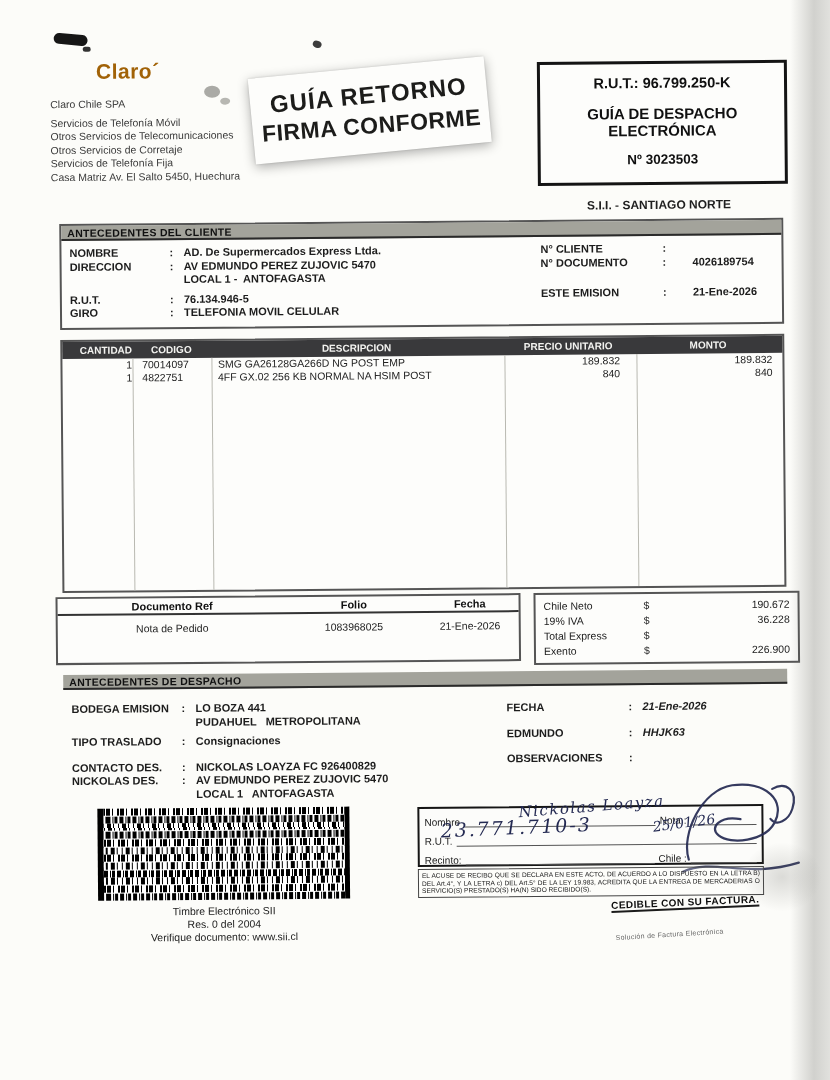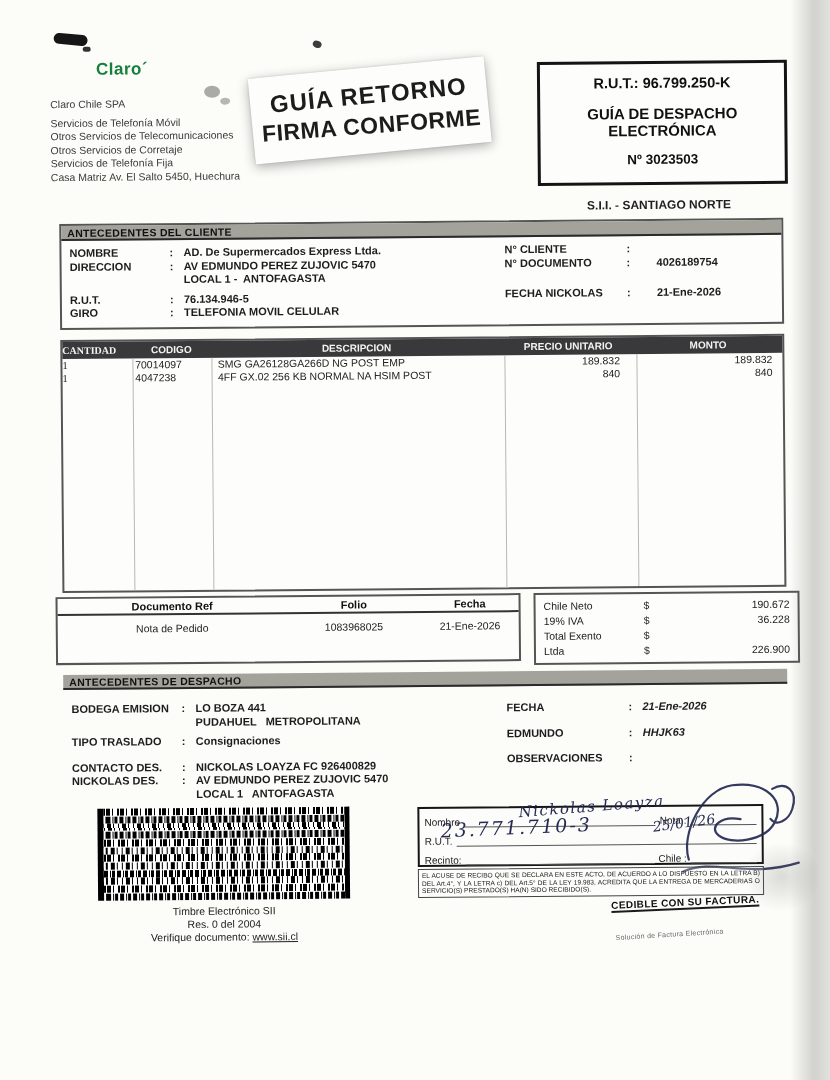--- a/index.html
+++ b/index.html
@@ -2,21 +2,21 @@
 <html><head>
 <meta charset="utf-8">
 <style>
   * { box-sizing: border-box; margin: 0; padding: 0; }
   body { background: #ffffff; font-family: "Liberation Sans", sans-serif; }
   #page { position: relative; width: 830px; height: 1080px; background: #fcfcf9; overflow: hidden; }
   #doc { position: absolute; inset: 0; transform: rotate(-0.5deg); }
   .abs { position: absolute; }
 
   
-  .claro { left: 100px; top: 57px; font-size: 17px; font-weight: bold; color: #15803d; letter-spacing: .5px; }
+  .claro { left: 100px; top: 57px; font-size: 21px; font-weight: bold; color: #a16207; letter-spacing: .5px; }
   .supplier { left: 54px; top: 95px; font-size: 10.5px; color: #3a3a3a; line-height: 13.5px; }
   .supplier .first { margin-bottom: 5px; }
 
   .stamp { left: 255px; top: 67px; width: 237px; height: 86px; background: #fdfdfb;
            transform: rotate(-5deg); box-shadow: 0 3px 12px rgba(0,0,0,.32), 0 0 2px rgba(0,0,0,.18);
            display: flex; flex-direction: column; align-items: center; justify-content: center; gap: 3px; }
   .stamp .s1 { font-size: 24px; font-weight: bold; color: #1c1c1a; letter-spacing: 1px; }
   .stamp .s2 { font-size: 23px; font-weight: bold; color: #1c1c1a; letter-spacing: .5px; transform: rotate(1deg); }
 
   .docbox { left: 541px; top: 63px; width: 250px; height: 124px; border: 3px solid #141414;
@@ -33,37 +33,37 @@
 
   
   .client-box { left: 62px; top: 221px; width: 724px; height: 106px; border: 2px solid #555; background: rgba(255,255,255,.35); }
   .fr { display: flex; font-size: 11px; font-weight: bold; color: #1d1d1d; line-height: 13.5px; }
   .fr .lbl { flex: 0 0 100px; }
   .fr .sep { flex: 0 0 14px; }
   .fr .val { flex: 1; white-space: pre; }
   .cont { padding-left: 114px; font-size: 11px; font-weight: bold; color: #1d1d1d; line-height: 13.5px; white-space: pre; }
   .client-left { position: absolute; left: 8px; top: 21px; width: 430px; }
   .client-right { position: absolute; left: 443px; top: 21px; width: 272px; }
-  .fr2 .lbl { flex: 0 0 122px; }
+  .fr2 .lbl { flex: 0 0 122px; margin-left: 36px; }
   .fr2 .sep { flex: 0 0 30px; }
   .gap6 { margin-top: 6px; }
   .gap12 { margin-top: 12px; }
   .gap17 { margin-top: 17px; }
 
   
   .items-box { left: 62px; top: 337px; width: 724px; height: 253px; border: 2px solid #555; background: rgba(255,255,255,.3); }
   .items-head { display: flex; height: 17px; background: #39393b; color: #f3f3f0; font-size: 10px; font-weight: bold; align-items: center; }
-  .c1 { width: 70px; text-align: left; font-family: Liberation Serif, serif; }
+  .c1 { width: 70px; text-align: right; }
   .c2 { width: 79px; text-align: center; }
   .c3 { width: 293px; text-align: center; }
   .c4 { width: 132px; text-align: center; }
   .c5 { width: 149px; text-align: center; }
   .items-row { display: flex; font-size: 10.5px; color: #222; line-height: 13px; }
   .items-row:first-of-type { margin-top: 3px; }
-  .items-row .c2 { text-align: left; padding-left: 3px; }
+  .items-row .c2 { text-align: left; padding-left: 10px; }
   .items-row .c3 { text-align: left; padding-left: 7px; }
   .items-row .c4 { text-align: right; padding-right: 14px; }
   .items-row .c5 { text-align: right; padding-right: 10px; }
   .vl { position: absolute; top: 17px; bottom: 0; width: 1px; background: #b9b9b1; }
 
   
   .ref-box { left: 55px; top: 594px; width: 465px; height: 68px; border: 2px solid #555; background: rgba(255,255,255,.3); }
   .ref-head { display: flex; height: 17px; border-bottom: 2px solid #333; font-size: 11px; font-weight: bold; align-items: center; color: #111; }
   .r1 { width: 230px; text-align: center; }
   .r2 { width: 135px; text-align: center; }
@@ -91,21 +91,21 @@
   
   .barcode { left: 95px; top: 806px; width: 252px; height: 92px; background: #fff;
              border-left: 6px solid #000; border-right: 5px solid #000;
              display: flex; flex-direction: column; justify-content: space-between; }
   .br { height: 7px; }
   .br-a { background: repeating-linear-gradient(90deg,#000 0 2px,#fff 2px 3px,#000 3px 7px,#fff 7px 9px,#000 9px 10px,#fff 10px 14px); }
   .br-b { background: repeating-linear-gradient(90deg,#000 0 4px,#fff 4px 6px,#000 6px 7px,#fff 7px 8px,#000 8px 11px,#fff 11px 13px); }
   .br-c { background: repeating-linear-gradient(90deg,#000 0 1px,#fff 1px 4px,#000 4px 8px,#fff 8px 10px,#000 10px 11px,#fff 11px 15px); }
   .br:nth-child(even) { background-position: 3px 0; }
   .timbre { left: 95px; top: 903px; width: 252px; text-align: center; font-size: 10.5px; color: #222; line-height: 13px; }
-  .timbre .url { text-decoration: underline; }
+  .timbre .url { }
 
   
   .sig-box { left: 415px; top: 807px; width: 346px; height: 60px; border: 2px solid #151515; font-size: 10px; color: #222; background: rgba(255,255,255,.2); }
   .sig-row { display: flex; align-items: flex-end; height: 19px; padding: 0 5px; }
   .sig-lbl { flex: 0 0 auto; padding-right: 4px; }
   .sig-line { flex: 1; border-bottom: 1px solid #555; height: 14px; }
   .sig-rlbl { flex: 0 0 auto; padding: 0 4px; }
   .sig-short { flex: 0 0 66px; border-bottom: 1px solid #555; height: 14px; }
 
   .hw { position: absolute; font-family: "DejaVu Serif", serif; font-style: italic; color: #242a52; }
@@ -196,21 +196,21 @@
           <span class="lbl">N° CLIENTE</span>
             <span class="sep">:</span>
             <span class="val"></span>
         </div>
         <div class="fr fr2">
           <span class="lbl">N° DOCUMENTO</span>
             <span class="sep">:</span>
             <span class="val">4026189754</span>
         </div>
         <div class="fr fr2 gap17">
-          <span class="lbl">FECHA NICKOLAS</span>
+          <span class="lbl">ESTE EMISION</span>
             <span class="sep">:</span>
             <span class="val">21-Ene-2026</span>
         </div>
       </div>
     </div>
 
     <div class="abs items-box">
       <div class="items-head">
         <span class="c1">CANTIDAD</span>
         <span class="c2">CODIGO</span>
@@ -224,21 +224,21 @@
       <div class="vl" style="left:574px"></div>
       <div class="items-row">
         <span class="c1">1</span>
         <span class="c2">70014097</span>
         <span class="c3">SMG GA26128GA266D NG POST EMP</span>
         <span class="c4">189.832</span>
         <span class="c5">189.832</span>
       </div>
       <div class="items-row">
         <span class="c1">1</span>
-        <span class="c2">4047238</span>
+        <span class="c2">4822751</span>
         <span class="c3">4FF GX.02 256 KB NORMAL NA HSIM POST</span>
         <span class="c4">840</span>
         <span class="c5">840</span>
       </div>
     </div>
 
     <div class="abs ref-box">
       <div class="ref-head">
         <span class="r1">Documento Ref</span>
         <span class="r2">Folio</span>
@@ -256,26 +256,26 @@
         <span class="t-lbl">Chile Neto</span>
           <span class="t-cur">$</span>
           <span class="t-val">190.672</span>
       </div>
       <div class="tot-row">
         <span class="t-lbl">19% IVA</span>
           <span class="t-cur">$</span>
           <span class="t-val">36.228</span>
       </div>
       <div class="tot-row">
-        <span class="t-lbl">Total Exento</span>
+        <span class="t-lbl">Total Express</span>
           <span class="t-cur">$</span>
           <span class="t-val"></span>
       </div>
       <div class="tot-row">
-        <span class="t-lbl">Ltda</span>
+        <span class="t-lbl">Exento</span>
           <span class="t-cur">$</span>
           <span class="t-val">226.900</span>
       </div>
     </div>
 
     <div class="abs sec-bar disp-bar">ANTECEDENTES DE DESPACHO</div>
     <div class="abs disp-left">
       <div class="fr fr3">
         <span class="lbl">BODEGA EMISION</span>
           <span class="sep">:</span>

